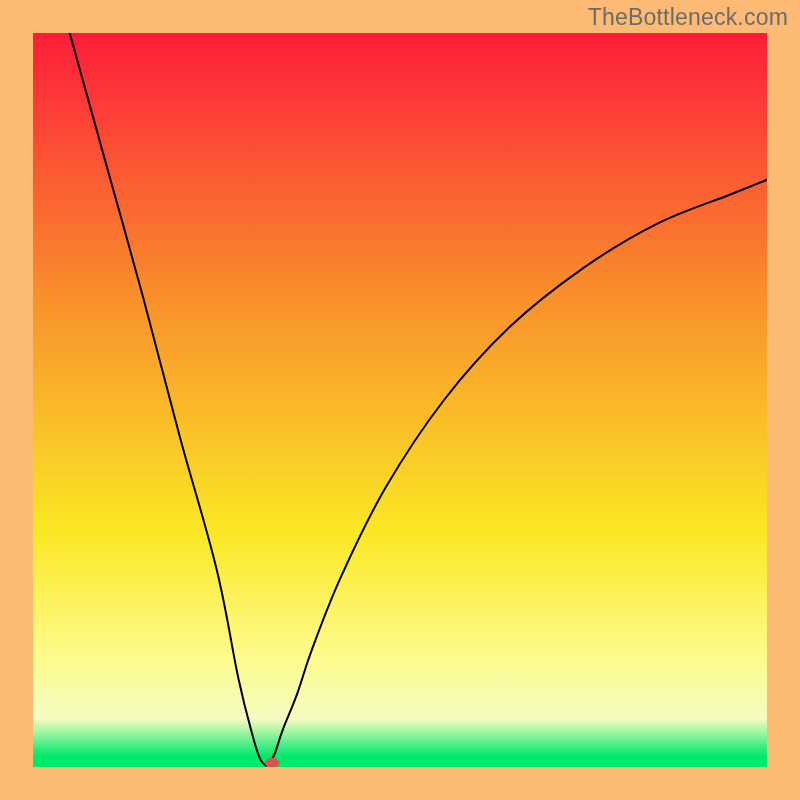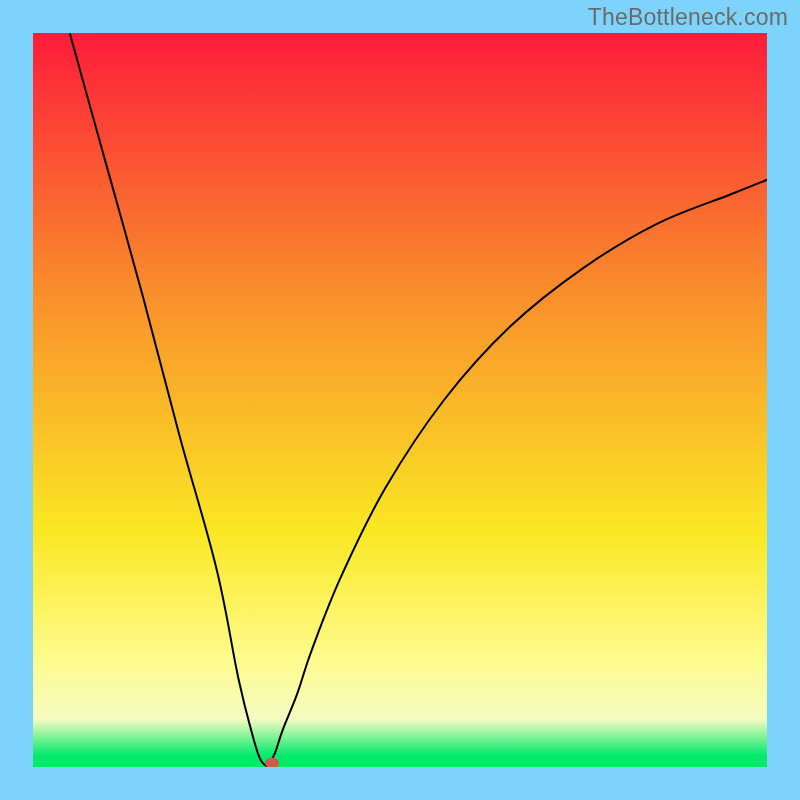--- a/index.html
+++ b/index.html
@@ -7,21 +7,21 @@
     padding: 0;
     width: 800px;
     height: 800px;
     background: #000;
     font-family: Arial, Helvetica, sans-serif;
   }
   .frame {
     position: relative;
     width: 800px;
     height: 800px;
-    background: #7dd3fc;
+    background: #fdba74;
   }
   .watermark {
     position: absolute;
     top: 4px;
     right: 12px;
     color: #6b6b6b;
     font-size: 23px;
     font-weight: 500;
     letter-spacing: 0.2px;
     z-index: 10;

